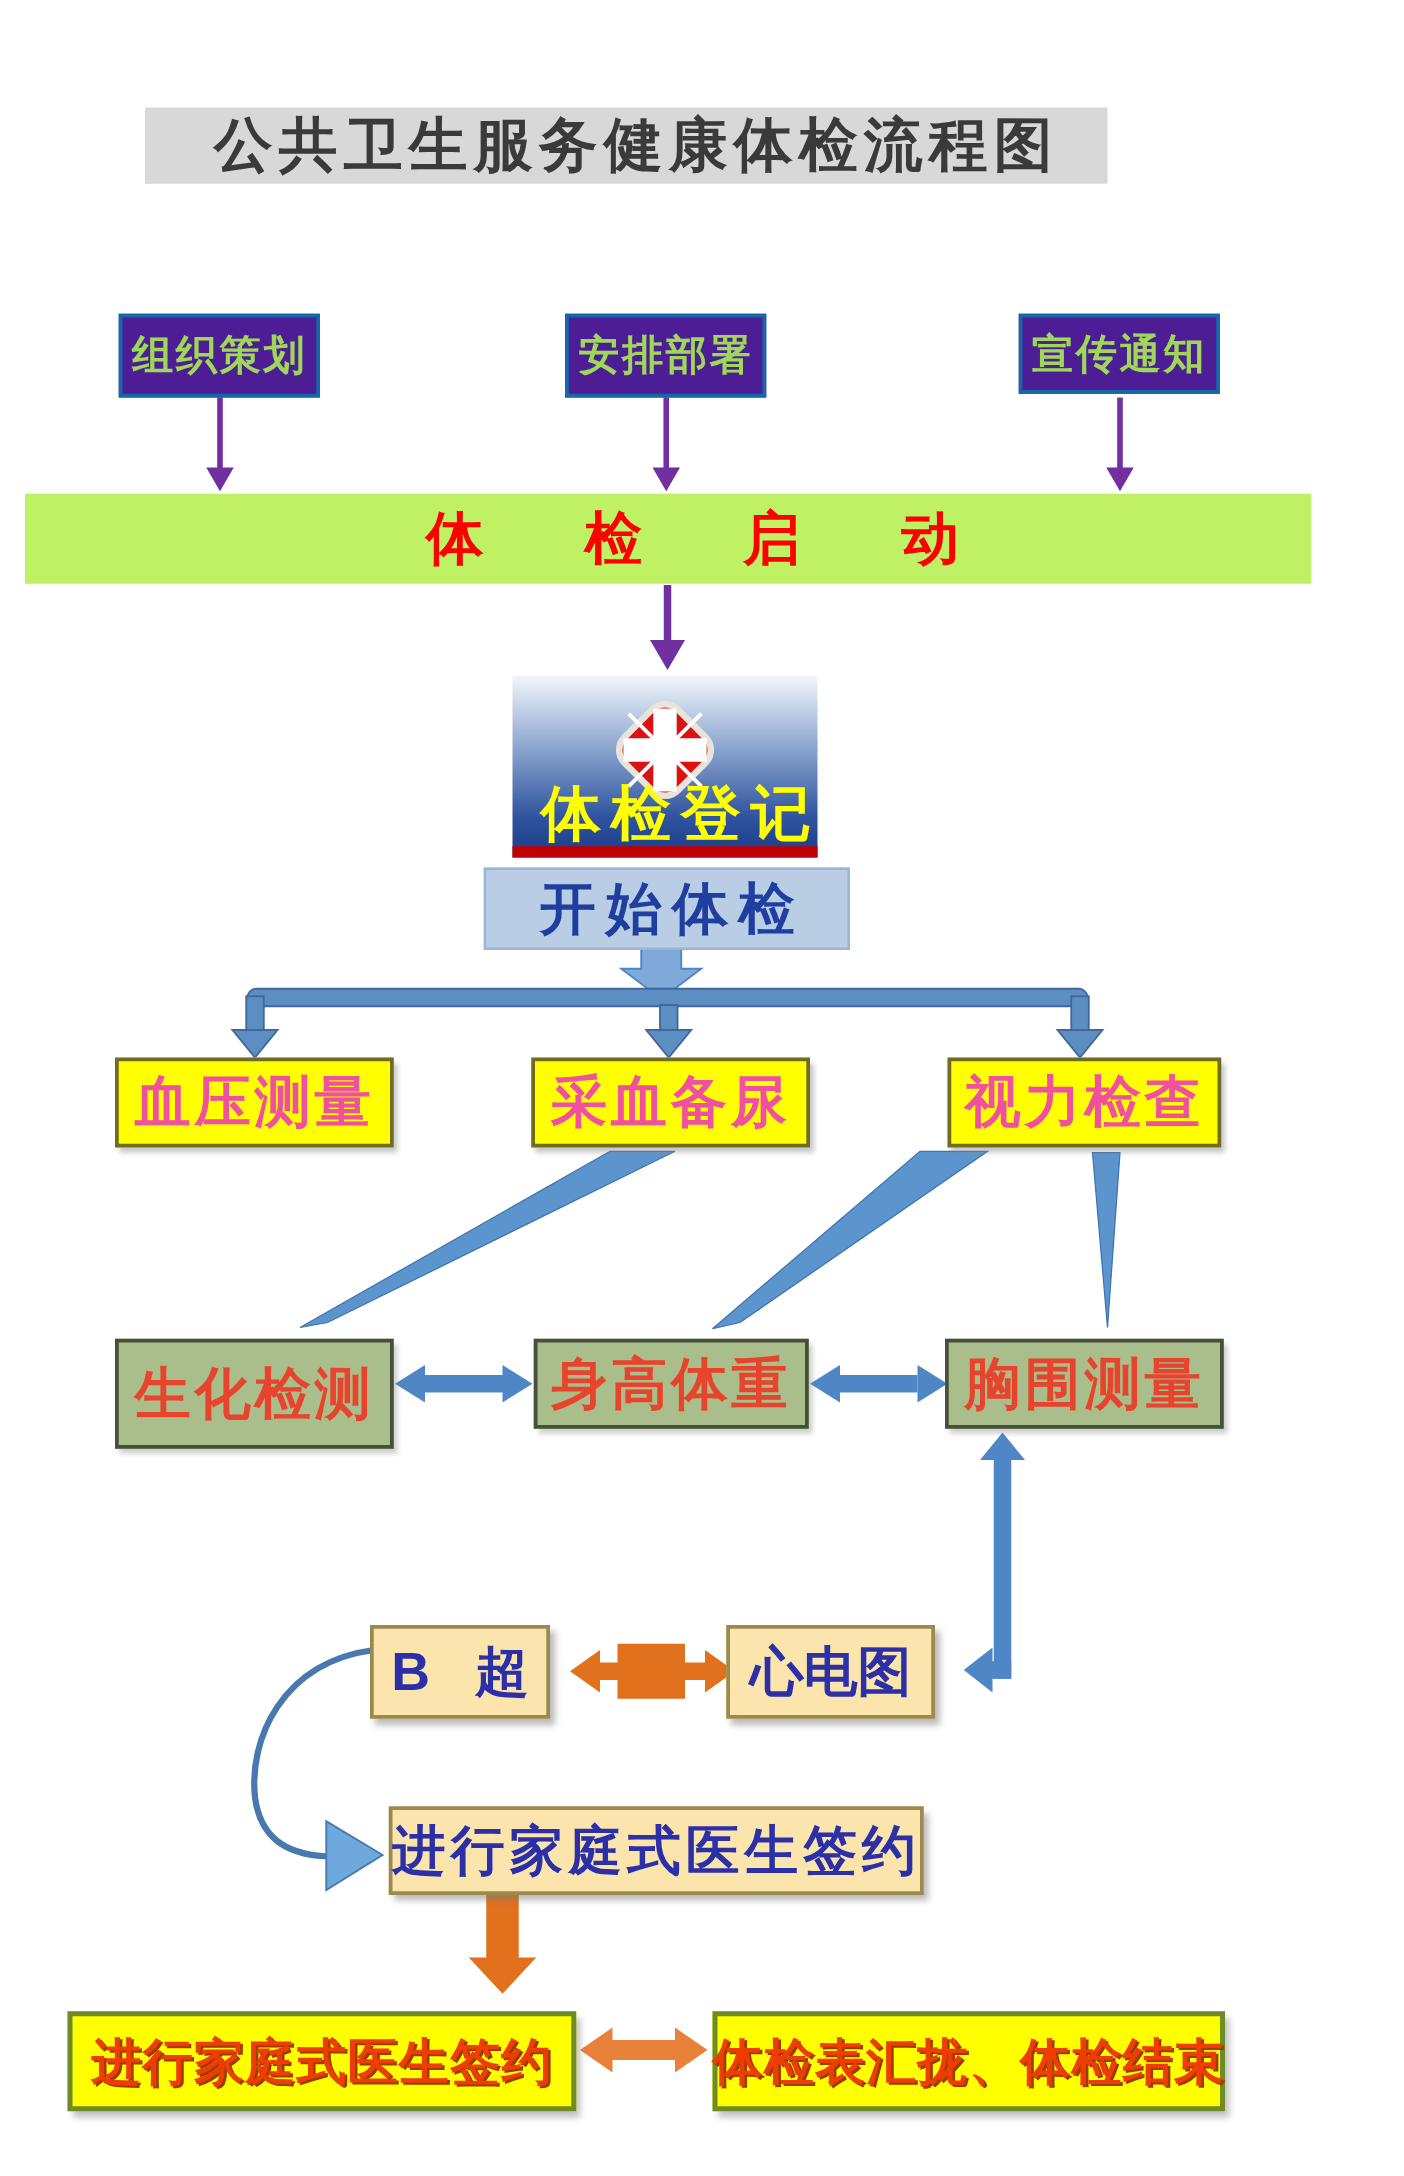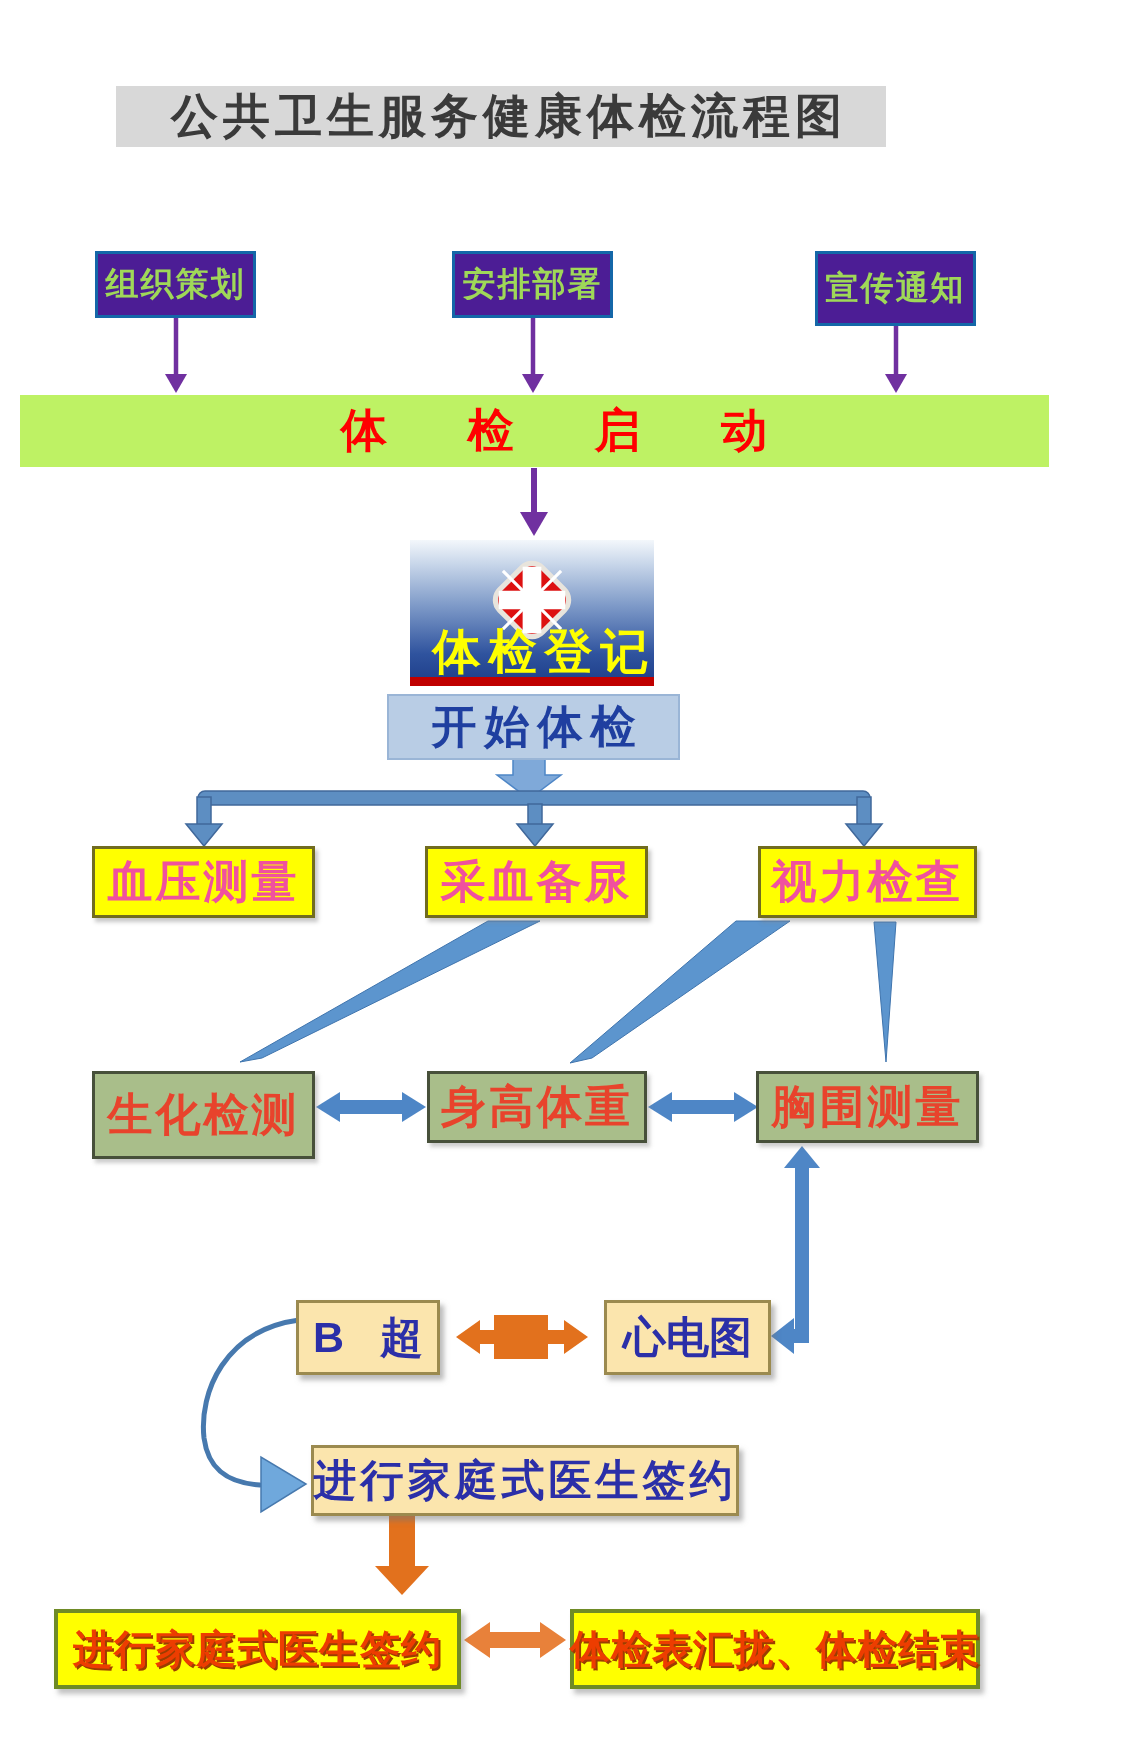--- a/index.html
+++ b/index.html
@@ -110,21 +110,21 @@
       <rect x="486" y="1632" width="58" height="16"></rect>
       <polygon points="464,1640 490,1622 490,1658"></polygon>
       <polygon points="566,1640 540,1622 540,1658"></polygon>
     </g>
   </svg>
 
   <div class="abs title" style="left:116px;top:86px;width:770px;height:61px;">公共卫生服务健康体检流程图</div>
 
   <div class="abs plan-box" style="left:95px;top:251px;width:161px;height:67px;">组织策划</div>
   <div class="abs plan-box" style="left:452px;top:251px;width:161px;height:67px;">安排部署</div>
-  <div class="abs plan-box" style="left:815px;top:251px;width:161px;height:75px;">宣传通知</div>
+  <div class="abs plan-box" style="left:815px;top:251px;width:161px;height:64px;">宣传通知</div>
 
   <div class="abs banner" style="left:20px;top:395px;width:1029px;height:72px;">体 检 启 动</div>
 
   <div class="abs logo-box" style="left:410px;top:540px;width:244px;height:146px;padding-left:17px;">
     <svg class="logo-cross" width="108" height="104" viewBox="0 0 100 100">
       <rect x="21" y="21" width="58" height="58" rx="14" transform="rotate(45 50 50)" fill="#dd1111" stroke="#e8e4dc" stroke-width="5"></rect>
       <line x1="22" y1="22" x2="78" y2="78" stroke="#ffffff" stroke-width="3"></line>
       <line x1="78" y1="22" x2="22" y2="78" stroke="#ffffff" stroke-width="3"></line>
       <path d="M41 18 h18 v23 h23 v18 h-23 v23 h-18 v-23 h-23 v-18 h23 z" fill="#ffffff"></path>
     </svg>
@@ -136,20 +136,20 @@
 
   <div class="abs exam1-box" style="left:92px;top:846px;width:223px;height:72px;">血压测量</div>
   <div class="abs exam1-box" style="left:425px;top:846px;width:223px;height:72px;">采血备尿</div>
   <div class="abs exam1-box" style="left:758px;top:846px;width:219px;height:72px;">视力检查</div>
 
   <div class="abs exam2-box" style="left:92px;top:1071px;width:223px;height:88px;">生化检测</div>
   <div class="abs exam2-box" style="left:427px;top:1071px;width:220px;height:72px;">身高体重</div>
   <div class="abs exam2-box" style="left:756px;top:1071px;width:223px;height:72px;">胸围测量</div>
 
   <div class="abs cream-box" style="left:296px;top:1300px;width:144px;height:75px;">B   超</div>
-  <div class="abs cream-box" style="left:604px;top:1300px;width:167px;height:75px;">心电图</div>
+  <div class="abs cream-box" style="left:581px;top:1300px;width:167px;height:75px;">心电图</div>
 
   <div class="abs cream-box" style="left:311px;top:1445px;width:428px;height:71px;letter-spacing:4px;">进行家庭式医生签约</div>
 
   <div class="abs final-box" style="left:54px;top:1609px;width:407px;height:80px;">进行家庭式医生签约</div>
   <div class="abs final-box" style="left:570px;top:1609px;width:410px;height:80px;">体检表汇拢、体检结束</div>
 
 </div>
 
 </body></html>

